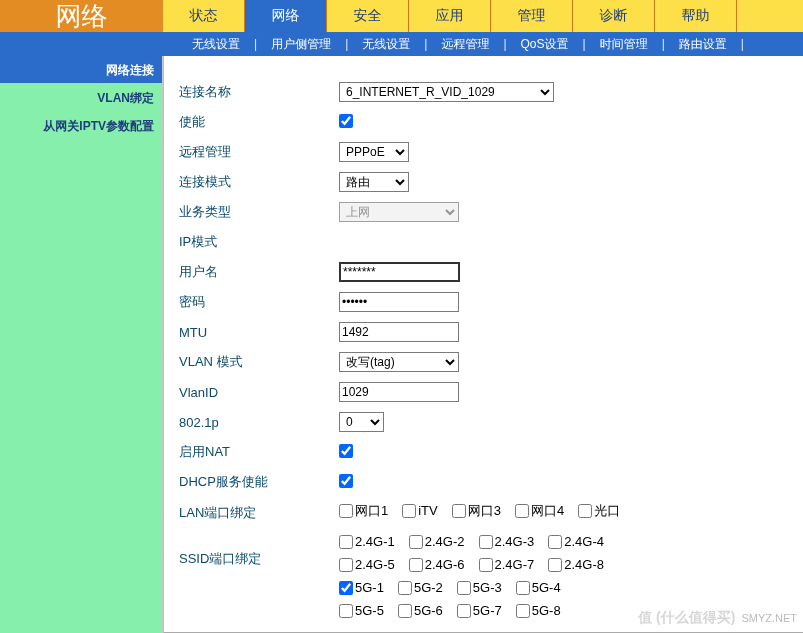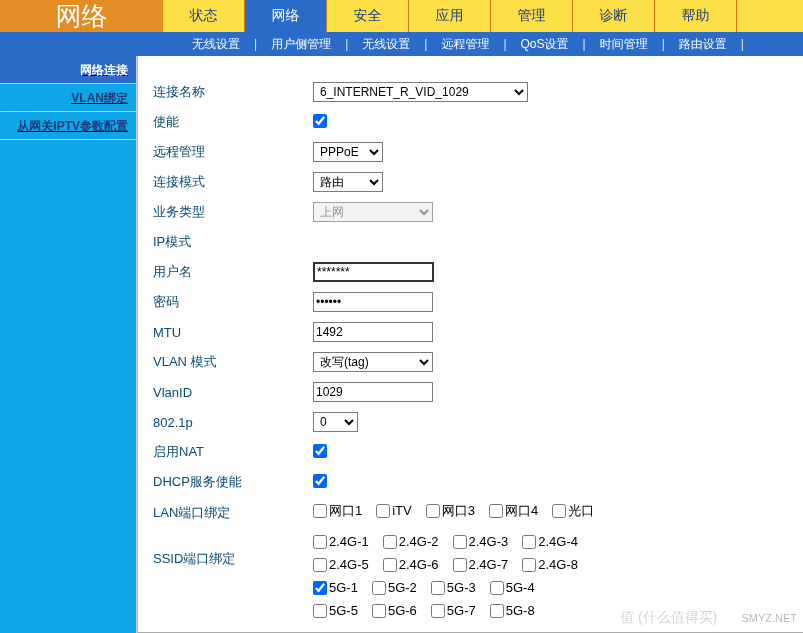--- a/index.html
+++ b/index.html
@@ -67,24 +67,23 @@
   .sub-sep {
     color: #fff;
     opacity: 0.85;
   }
   .body-area {
     display: flex;
     height: calc(100% - 56px);
     background: #e0e0e0;
   }
   .sidebar {
-    width: 137px;
-    background: #0ea5e9;
+    width: 163px;
+    background: #86efac;
     border-right: 1px solid #c9c9c9;
-    text-decoration: underline;
   }
   .side-item {
     height: 28px;
     line-height: 28px;
     text-align: right;
     padding-right: 8px;
     font-size: 12px;
     color: #1e3d7a;
     border-bottom: 1px solid #c9c9c9;
     font-weight: bold;
@@ -150,21 +149,21 @@
     margin-right: -15px;
   }
   .watermark {
     position: absolute;
     right: 6px;
     bottom: 6px;
     color: #bbb;
     font-size: 11px;
     pointer-events: none;
   }
-  .watermark span.big { font-size: 14px; opacity: 0.6; margin-right: 24px;}
+  .watermark span.big { font-size: 14px; opacity: 0.6; margin-right: 6px; font-weight: bold;}
 </style>
 </head>
 <body>
 
 <div class="header">
   <div class="logo-area">
     <span class="logo-text">网络</span>
   </div>
   <div class="main-tabs" id="main-tabs">
       <div class="main-tab">状态</div>

